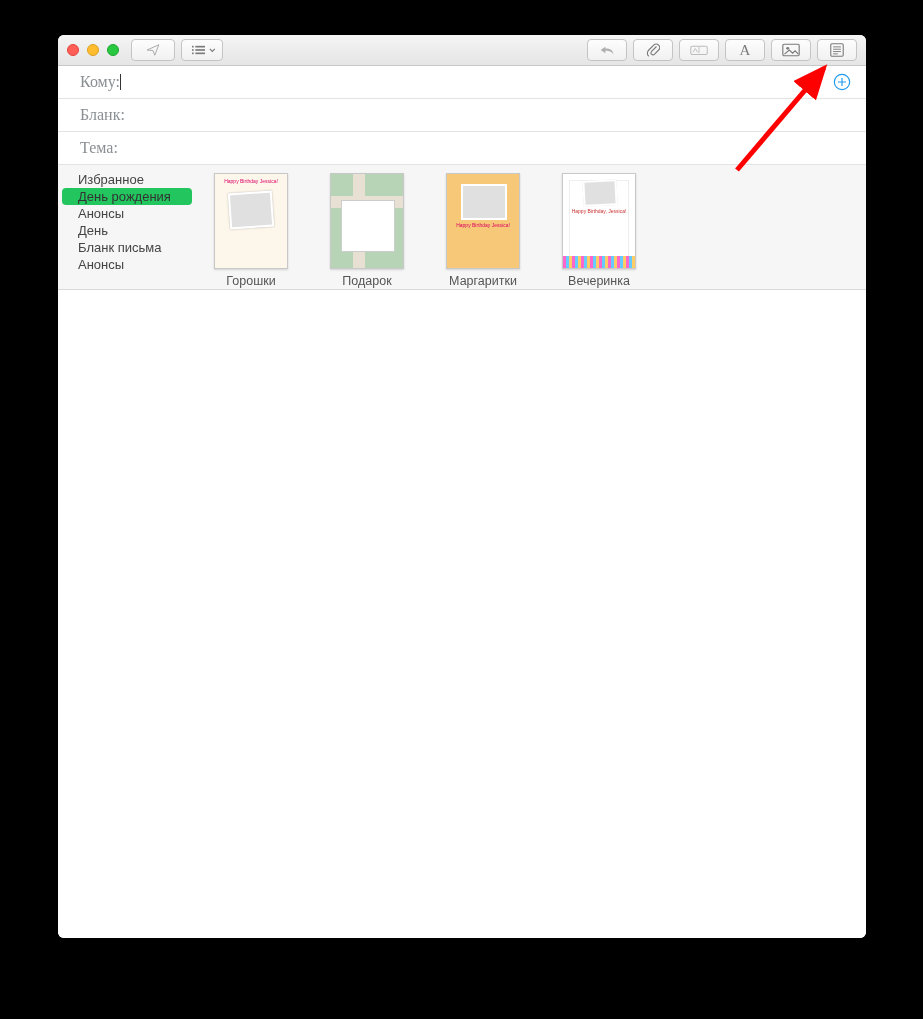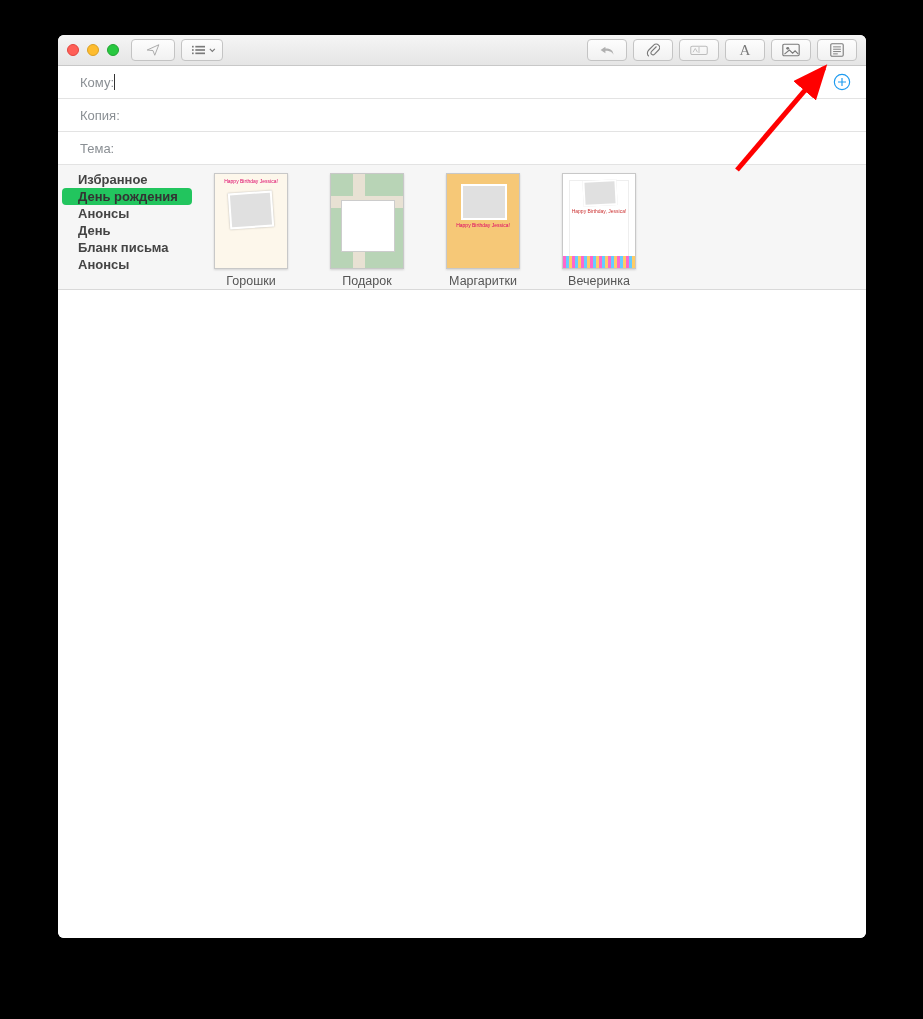--- a/index.html
+++ b/index.html
@@ -59,21 +59,22 @@
   .hrow {
     display:flex;
     align-items:center;
     min-height:32px;
     border-bottom:1px solid #e3e3e3;
     padding: 0 14px 0 22px;
   }
   .hrow:last-child{ border-bottom:none;gap:7px;}
   .hrow label {
     color:#8a8f94;
-    font-size:13px;
+    font-size:16px;
+    font-family:Liberation Serif, serif;
   }
   .hrow input {
     flex:1;
     border:none;
     outline:none;
     font-size:13.5px;
     height:100%;
     background:transparent;
     color:#333;
   }
@@ -94,21 +95,20 @@
     padding:6px 0;
     display:flex; flex-direction:column;
   }
   .sb-cats .cat {
     padding:1px 0 1px 16px;
     font-size:13px;
     color:#444;
     cursor:default;
     border-radius:4px;
     margin: 0 4px;
-    font-weight: bold;
   }
   .sb-cats .cat.sel {
     background:#22c55e;
     color:#333;
     border-radius:4px;
   }
   .thumbs {
     flex:1;
     display:flex;
     padding:8px 12px 0 12px;
@@ -238,21 +238,21 @@
       <input type="text" value="" style="">
       <div class="addc">
         <svg width="18" height="18" viewBox="0 0 20 20">
           <circle cx="10" cy="10" r="8.5" fill="none" stroke="#1e9bf0" stroke-width="1.3"></circle>
           <line x1="10" y1="5.5" x2="10" y2="14.5" stroke="#1e9bf0" stroke-width="1.3"></line>
           <line x1="5.5" y1="10" x2="14.5" y2="10" stroke="#1e9bf0" stroke-width="1.3"></line>
         </svg>
       </div>
     </div>
     <div class="hrow">
-      <label>Копия:</label>
+      <label>Бланк:</label>
       <input type="text" value="" style="">
     </div>
     <div class="hrow">
       <label>Тема:</label>
       <input type="text" value="" style="">
     </div>
   </div>
 
   <div class="stationery">
     <div class="sb-cats">

